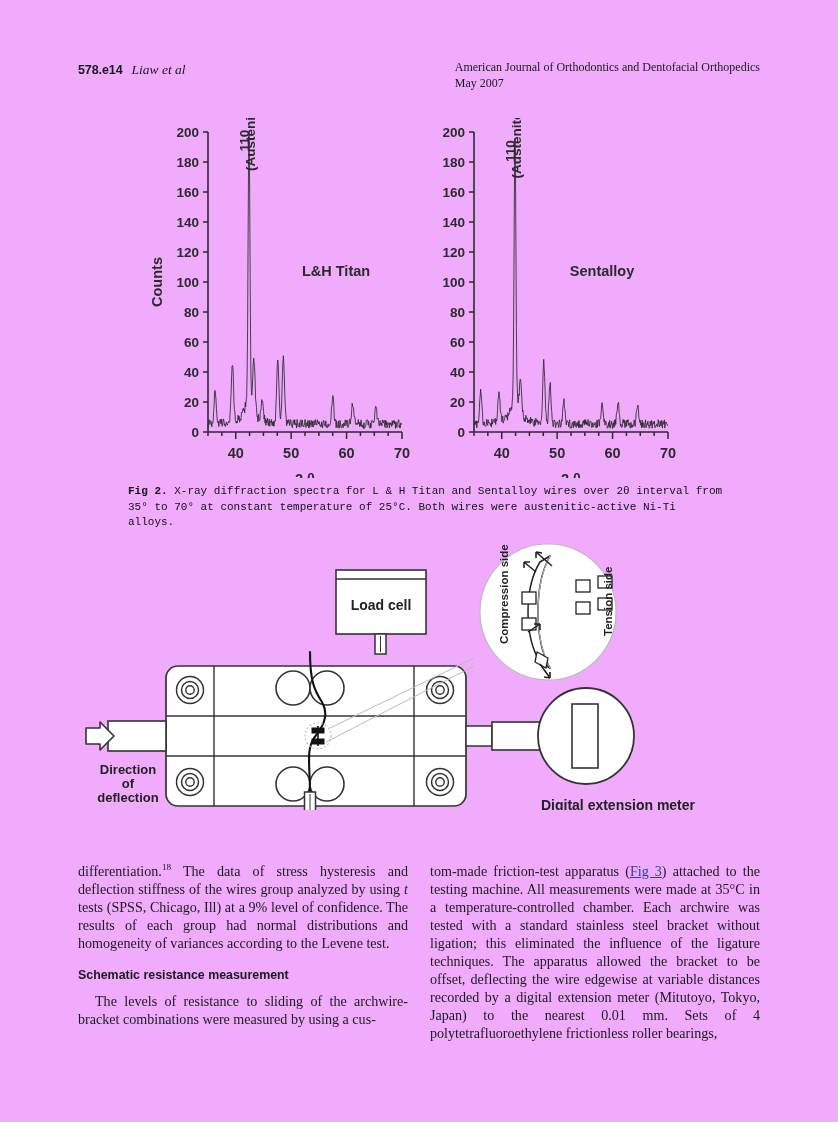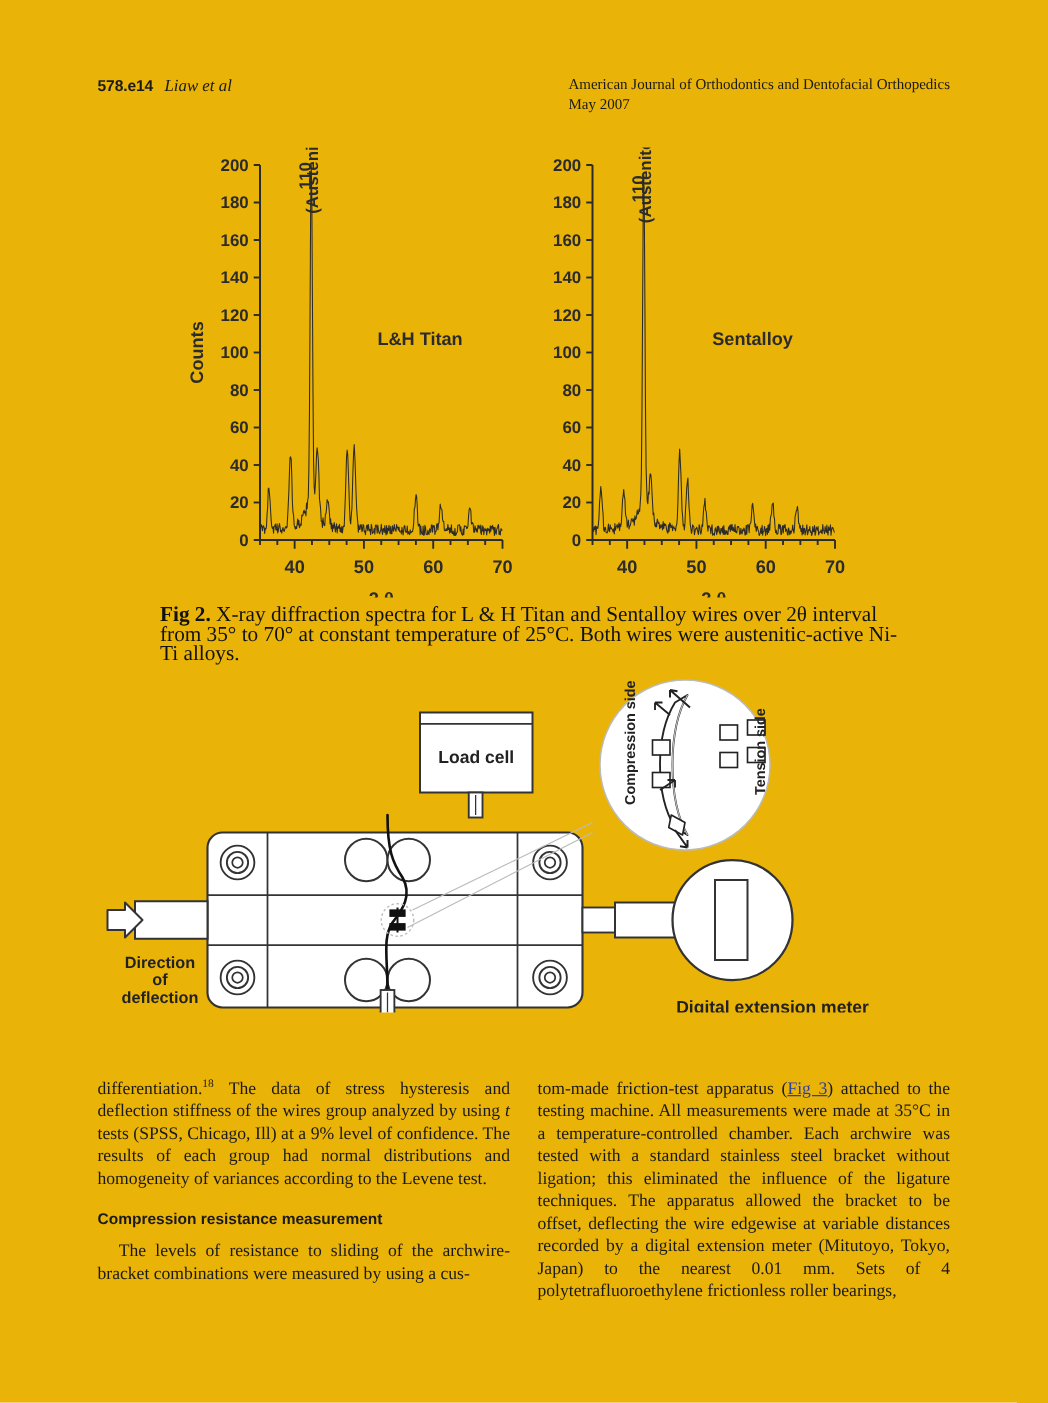--- a/index.html
+++ b/index.html
@@ -1,33 +1,33 @@
 <!DOCTYPE html>
 <html><head>
 <meta charset="utf-8">
 <style>
   html,body{margin:0;padding:0;background:#ffffff;}
   body{
     width:838px;height:1122px;position:relative;overflow:hidden;
     font-family:"Liberation Serif", serif;color:#1a1a1a;
   }
-  .page{position:absolute;inset:0;background:#eab308;}
+  .page{position:absolute;inset:0;background:#f0abfc;}
 
   
   .runhead{position:absolute;left:78px;top:60px;right:78px;height:40px;}
   .rh-left{position:absolute;left:0;top:0;white-space:nowrap;}
   .rh-folio{font-family:"Liberation Sans",sans-serif;font-weight:bold;font-size:12.5px;letter-spacing:-0.1px;}
   .rh-authors{font-style:italic;font-size:13.5px;margin-left:9px;}
   .rh-right{position:absolute;right:0;top:0;text-align:left;font-size:12px;line-height:15.5px;}
 
   
   .fig2{position:absolute;left:78px;top:118px;width:682px;height:360px;}
   .fig2 svg{display:block;}
 
-  .caption{position:absolute;font-family:Liberation Serif, serif;font-size:17px;line-height:15.5px;color:#111;}
+  .caption{position:absolute;font-family:Liberation Mono, monospace;font-size:11px;line-height:15.5px;color:#111;}
   .caption b{font-weight:bold;}
   #fig2-caption{left:128px;top:484px;width:600px;}
   #fig3-caption{left:128px;top:816px;width:590px;}
 
   
   .fig3{position:absolute;left:78px;top:540px;width:682px;height:270px;}
   .fig3 svg{display:block;}
 
   
   .cols{position:absolute;left:78px;top:862px;width:682px;}
@@ -241,21 +241,21 @@
         <text x="534" y="96" text-anchor="start" font-family="&quot;Liberation Sans&quot;,sans-serif" font-size="11.5" font-weight="bold" fill="#222" transform="rotate(-90 534 96)">Tension side</text>
       </svg>
   </div>
 
 
   <div class="cols">
 
     <div class="col col-left">
       <p><span>differentiation.</span><sup>18</sup><span> The data of stress hysteresis and deflection stiffness of the wires group analyzed by using </span><span class="ital">t</span><span> tests (SPSS, Chicago, Ill) at a 9% level of confidence. The results of each group had normal distributions and homogeneity of variances according to the Levene test.</span></p>
 
-      <h3 class="sub-head">Compression resistance measurement</h3>
+      <h3 class="sub-head">Schematic resistance measurement</h3>
 
       <p class="indent">The levels of resistance to sliding of the archwire-bracket combinations were measured by using a cus-</p>
     </div>
 
     <div class="col col-right">
       <p><span>tom-made friction-test apparatus (</span><a class="xref" href="#fig3-caption">Fig 3</a><span>) attached to the testing machine. All measurements were made at 35°C in a temperature-controlled chamber. Each archwire was tested with a standard stainless steel bracket without ligation; this eliminated the influence of the ligature techniques. The apparatus allowed the bracket to be offset, deflecting the wire edgewise at variable distances recorded by a digital extension meter (Mitutoyo, Tokyo, Japan) to the nearest 0.01 mm. Sets of 4 polytetrafluoroethylene frictionless roller bearings,</span></p>
     </div>
 
   </div>
 

